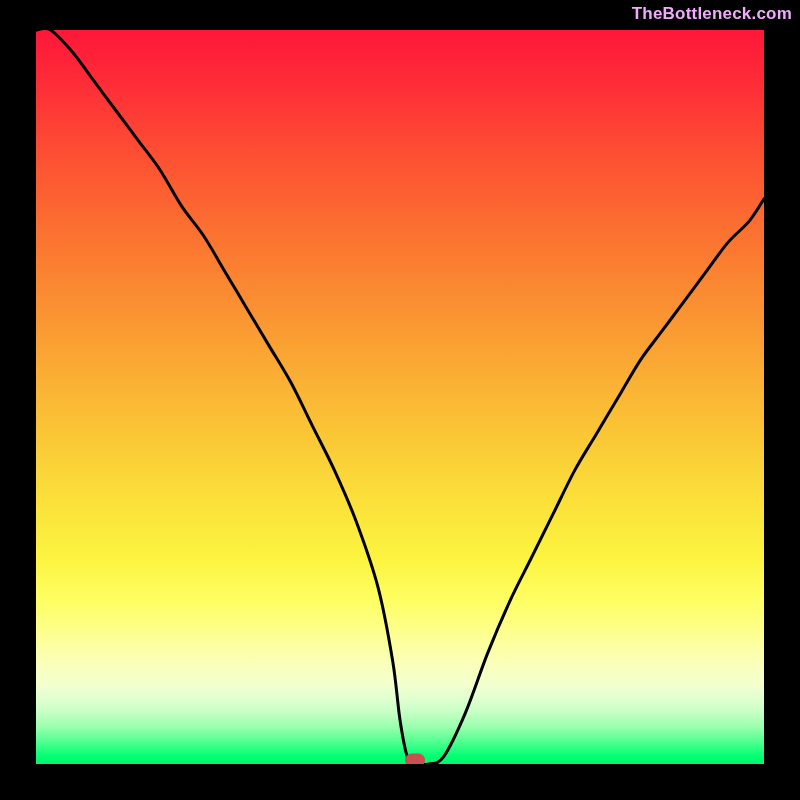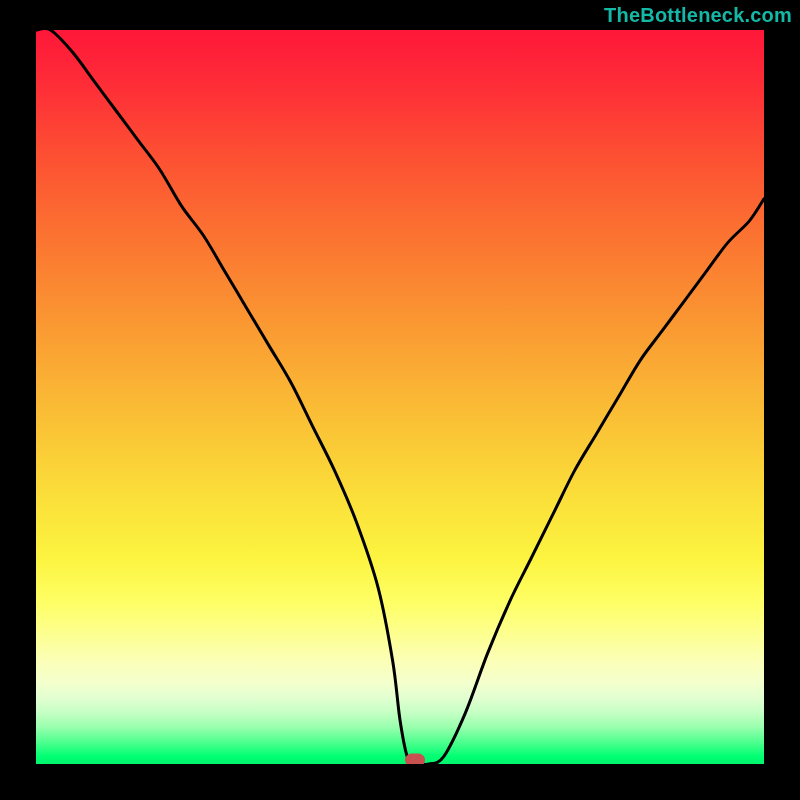--- a/index.html
+++ b/index.html
@@ -13,23 +13,23 @@
   .frame {
     position: relative;
     width: 800px;
     height: 800px;
     background: #000;
   }
   .watermark {
     position: absolute;
     top: 4px;
     right: 8px;
-    font-size: 20px;
+    font-size: 17px;
     font-weight: 600;
-    color: #14b8a6;
+    color: #f0abfc;
     letter-spacing: 0.2px;
     user-select: none;
   }
   .plot {
     position: absolute;
     left: 36px;
     top: 30px;
     width: 728px;
     height: 734px;
     overflow: hidden;

